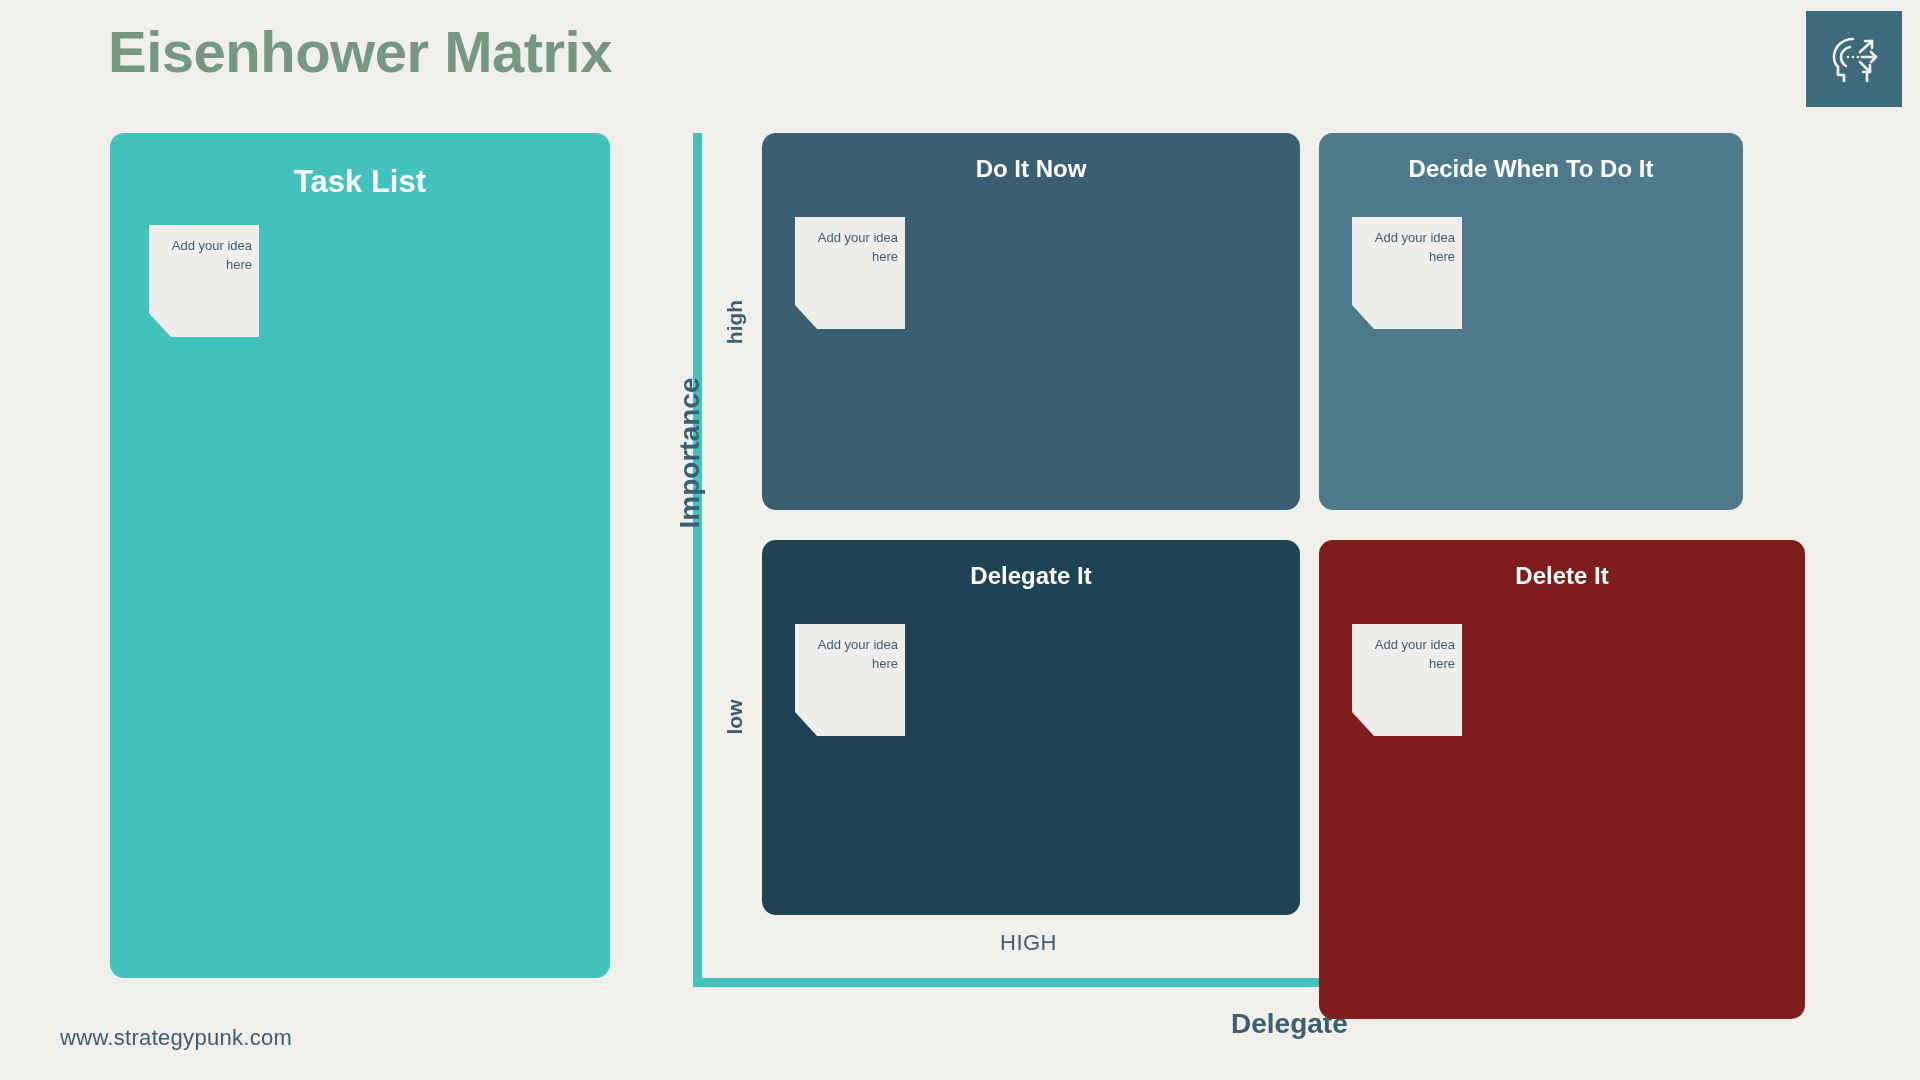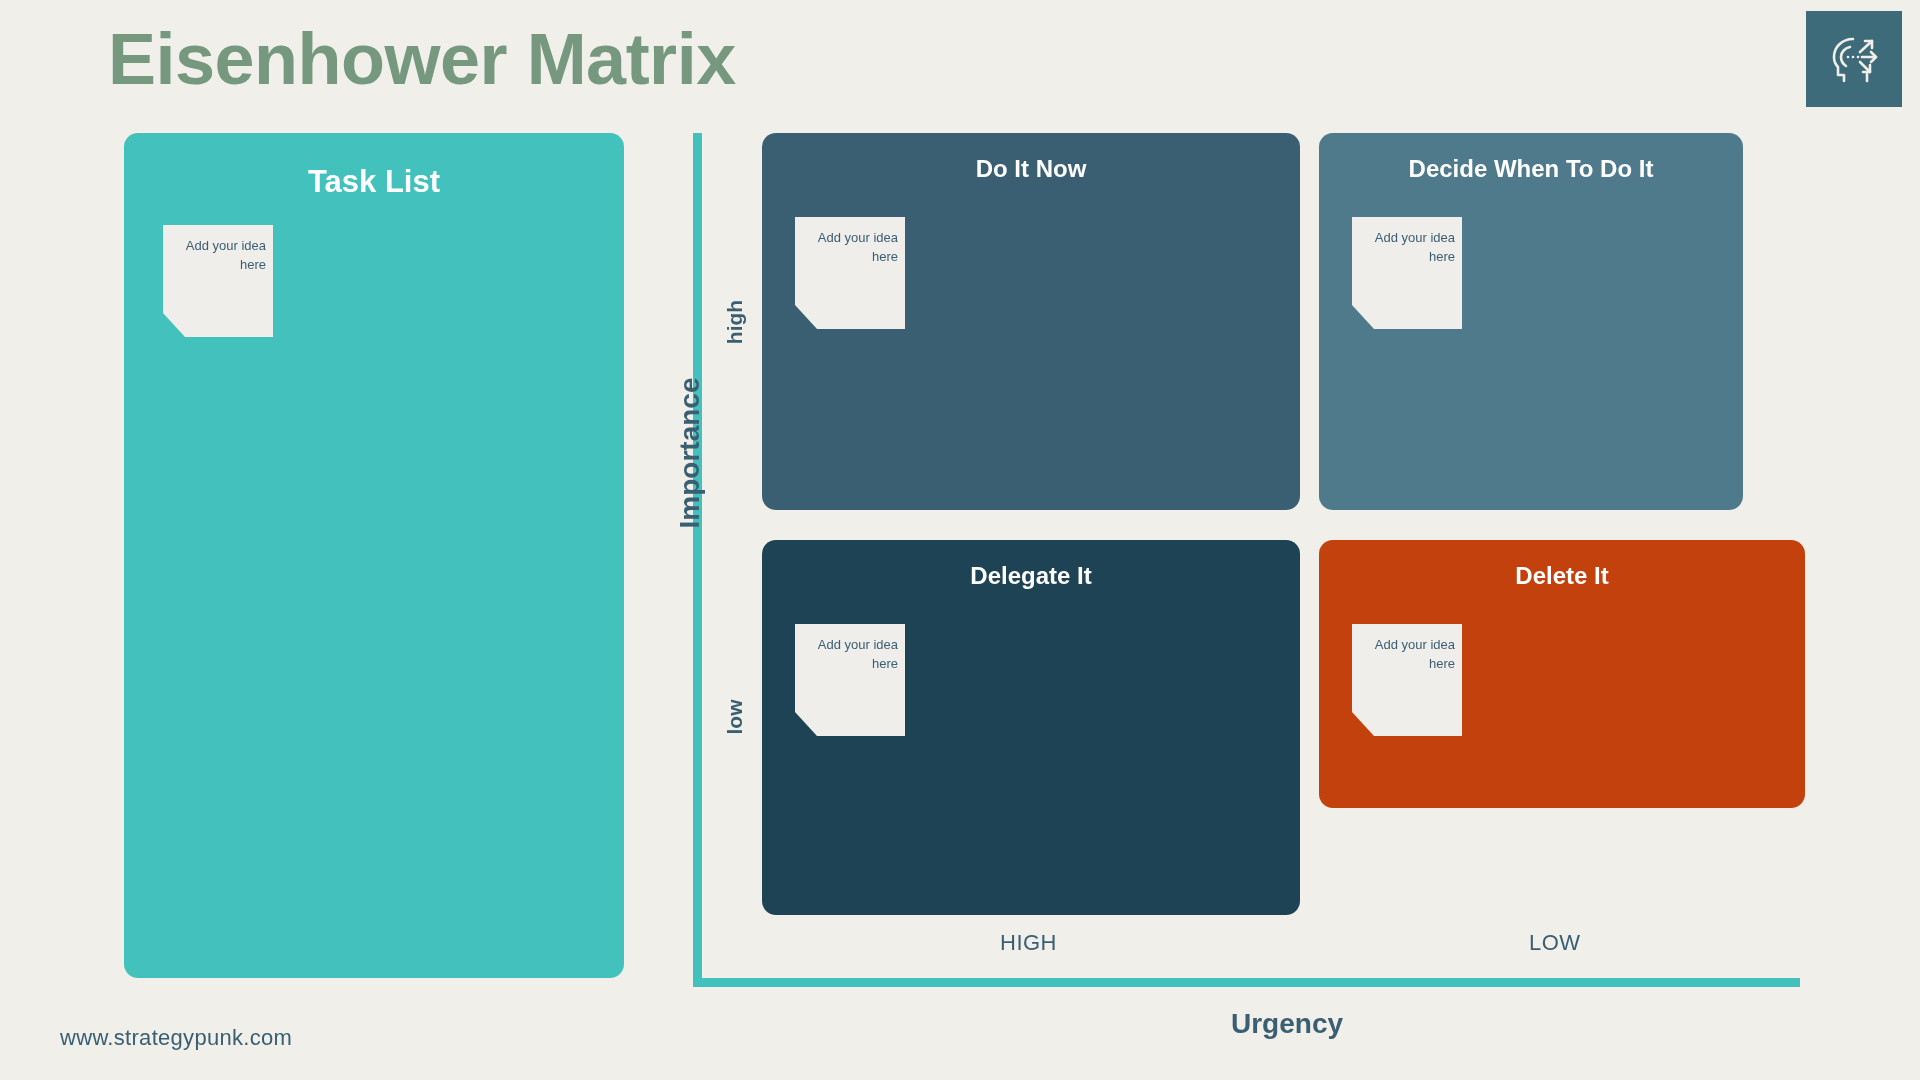--- a/index.html
+++ b/index.html
@@ -14,21 +14,21 @@
     background: #f0efe9;
     font-family: "Liberation Sans", sans-serif;
     position: relative;
   }
 
   
   #page-title {
     position: absolute;
     left: 108px;
     top: 18px;
-    font-size: 72px;
+    font-size: 58px;
     font-weight: bold;
     color: #76987f;
     letter-spacing: -0.5px;
     white-space: nowrap;
   }
 
   #brand-logo {
     position: absolute;
     right: 18px;
     top: 11px;
@@ -37,21 +37,21 @@
     background: #3e6b79;
     display: flex;
     align-items: center;
     justify-content: center;
   }
   #brand-logo svg { display: block; }
 
   
   #task-list-panel {
     position: absolute;
-    left: 124px;
+    left: 110px;
     top: 133px;
     width: 500px;
     height: 845px;
     background: #43c2bd;
     border-radius: 14px;
   }
   #task-list-title {
     position: absolute;
     top: 31px;
     left: 0;
@@ -165,22 +165,22 @@
   #quadrant-decide-when {
     left: 1319px; top: 133px; width: 424px; height: 377px;
     background: #4f7a8c;
   }
   #quadrant-delegate-it {
     left: 762px; top: 540px; width: 538px; height: 375px;
     background: #1e4354;
     padding-left: 24px;
   }
   #quadrant-delete-it {
-    left: 1319px; top: 540px; width: 486px; height: 268px;
-    background: #c2410c;
+    left: 1319px; top: 540px; width: 486px; height: 479px;
+    background: #7f1d1d;
     text-decoration: underline;
   }
 
   
   #footer-url {
     position: absolute;
     left: 60px;
     top: 1025px;
     font-size: 22px;
     font-weight: normal;
@@ -217,21 +217,21 @@
   <div class="sticky-note">Add your idea here</div>
 </div>
 
 <div id="axis-vertical-line"></div>
 <div id="axis-horizontal-line"></div>
 
 <div id="importance-axis-label">Importance</div>
 <div id="tick-high" class="axis-tick-vertical">high</div>
 <div id="tick-low" class="axis-tick-vertical">low</div>
 
-<div id="urgency-axis-label">Urgency</div>
+<div id="urgency-axis-label">Delegate</div>
 <div id="tick-urgency-high" class="axis-tick-horizontal">HIGH</div>
 <div id="tick-urgency-low" class="axis-tick-horizontal">LOW</div>
 
 <div id="quadrant-do-it-now" class="quadrant">
   <div class="quadrant-title">Do It Now</div>
   <div class="sticky-note">Add your idea here</div>
 </div>
 
 <div id="quadrant-decide-when" class="quadrant">
   <div class="quadrant-title">Decide When To Do It</div>

